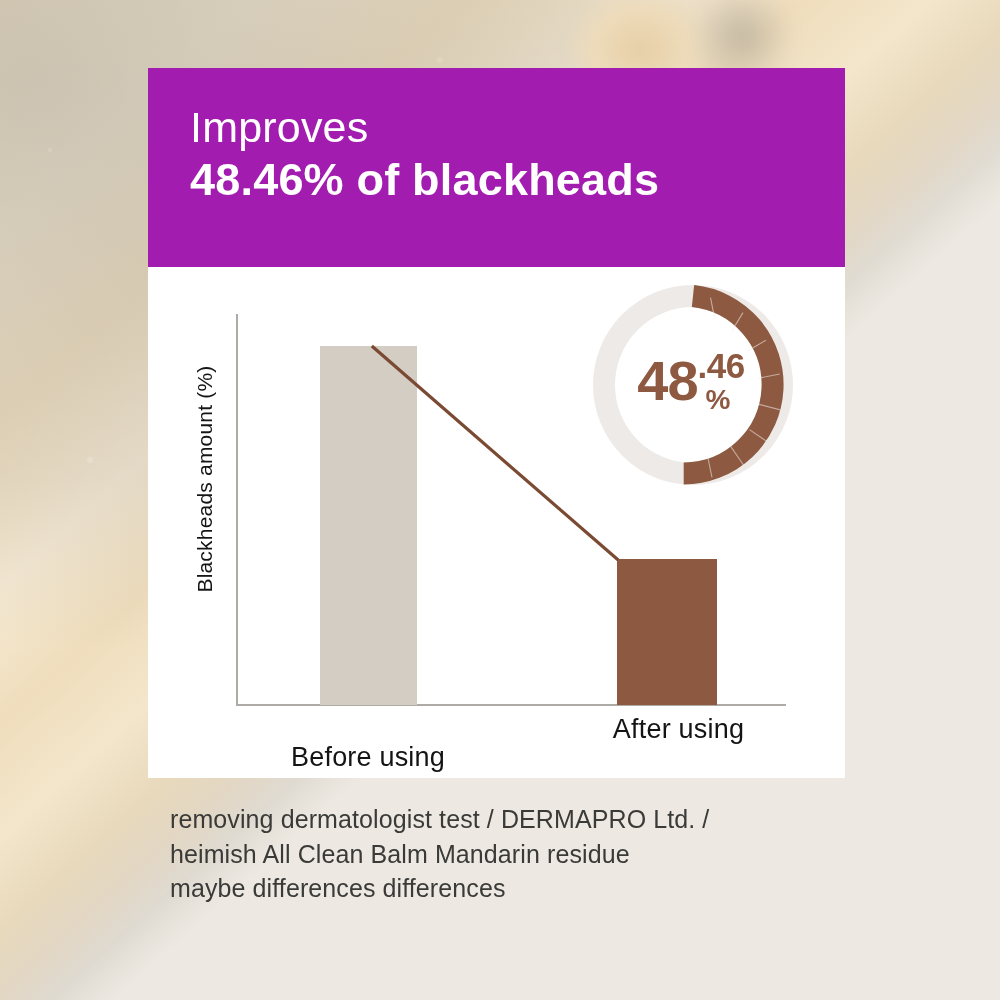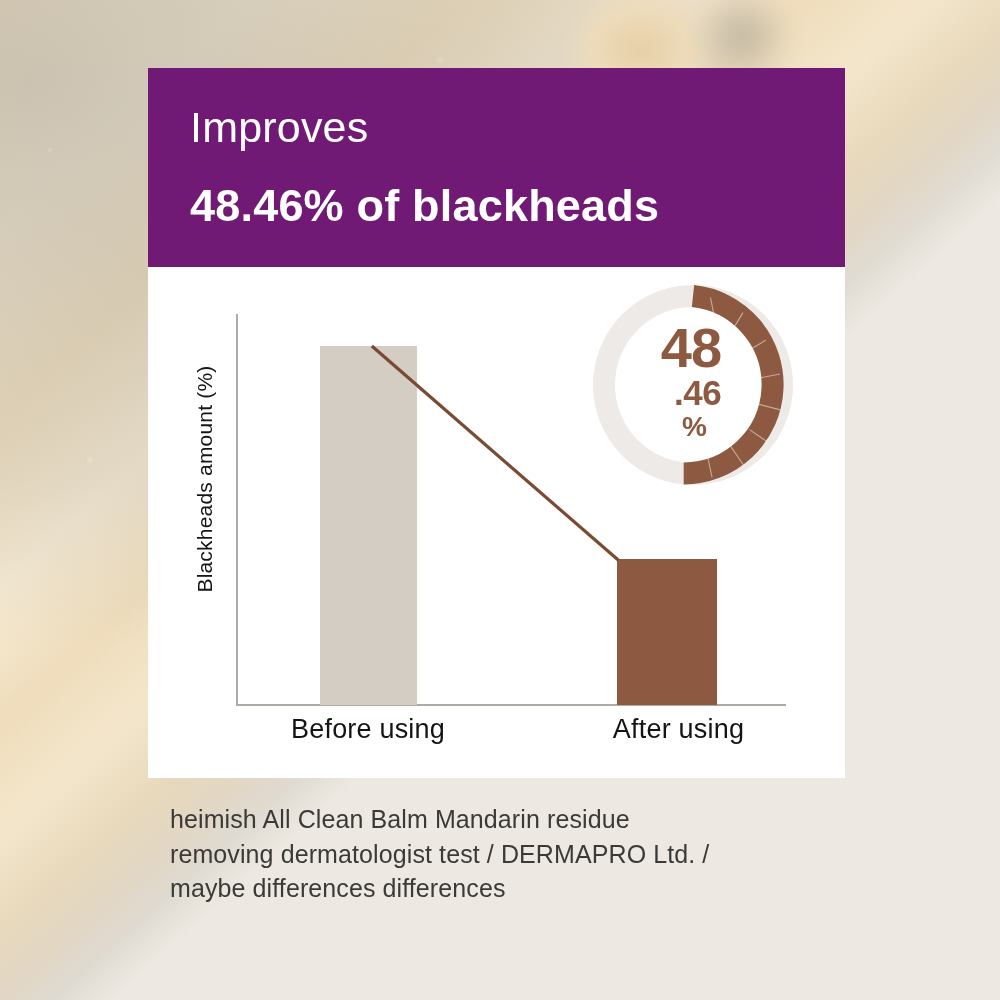--- a/index.html
+++ b/index.html
@@ -45,30 +45,30 @@
       radial-gradient(circle at 33% 12%, rgba(255,255,255,.45) 0 1.5px, transparent 3px),
       radial-gradient(circle at 9% 46%, rgba(255,255,255,.5) 0 2px, transparent 4px),
       radial-gradient(circle at 26% 38%, rgba(255,255,255,.4) 0 1.5px, transparent 3px),
       radial-gradient(circle at 44% 6%, rgba(255,255,255,.4) 0 2px, transparent 4px),
       radial-gradient(circle at 5% 15%, rgba(255,255,255,.4) 0 1.5px, transparent 3px);
   }
 
   
   #header{
     position:absolute;left:148px;top:68px;width:697px;height:199px;
-    background:#701a75;
+    background:#a21caf;
   }
   #header-inner{position:absolute;left:42px;top:38px;right:20px;}
   .hl1{
     color:#FFFFFF;font-size:43px;line-height:1.0;font-weight:400;
     letter-spacing:.2px;
   }
   .hl2{
     color:#FFFFFF;font-size:45px;line-height:1.0;font-weight:700;
-    letter-spacing:.2px;margin-top:34px;
+    letter-spacing:.2px;margin-top:8px;
   }
   #header-pointer{
     position:absolute;left:452px;top:267px;width:0;height:0;
     border-left:33px solid transparent;
     border-right:33px solid transparent;
     border-top:22px solid #7A655C;
   }
 
   
   #chart-card{
@@ -94,32 +94,32 @@
   #bar-after{left:469px;width:100px;height:146px;background:#8D5940;}
 
   
   #trend-line{position:absolute;left:0;top:0;width:697px;height:511px;pointer-events:none;}
 
   
   .cat-label{
     position:absolute;top:447px;text-align:center;
     color:#141414;font-size:27px;font-weight:400;letter-spacing:.2px;
   }
-  #cat-before{left:120px;width:200px;}
+  #cat-before{left:120px;width:200px;margin-top:28px;}
   #cat-after{left:433px;width:195px;}
 
   
   #donut-wrap{position:absolute;left:445px;top:18px;width:200px;height:200px;}
   #donut-svg{position:absolute;left:0;top:0;}
   #donut-value{
     position:absolute;left:0;top:0;width:200px;height:200px;
     display:flex;align-items:center;justify-content:center;
   }
   #donut-num-row{
-    display:flex;align-items:flex-end;position:relative;top:-4px;left:-2px;flex-direction:column;
+    display:flex;align-items:center;position:relative;top:-4px;left:-2px;
   }
   #donut-int{
     color:#8D5940;font-size:56px;font-weight:700;line-height:.95;letter-spacing:-1px;
   }
   #donut-frac-col{display:flex;flex-direction:column;align-items:flex-start;}
   #donut-frac{
     color:#8D5940;font-size:35px;font-weight:700;line-height:1;
     margin-top:0;letter-spacing:-.5px;
   }
   #donut-pct{
@@ -190,16 +190,16 @@
         <span id="donut-frac-col">
           <span id="donut-frac">.46</span>
           <span id="donut-pct">%</span>
         </span>
       </div>
     </div>
   </div>
 </div>
 
 <div id="caption">
+  <span class="cap-line">removing dermatologist test / DERMAPRO Ltd. /</span>
   <span class="cap-line">heimish All Clean Balm Mandarin residue</span>
-  <span class="cap-line">removing dermatologist test / DERMAPRO Ltd. /</span>
   <span class="cap-line">maybe differences differences</span>
 </div>
 
 </body></html>

